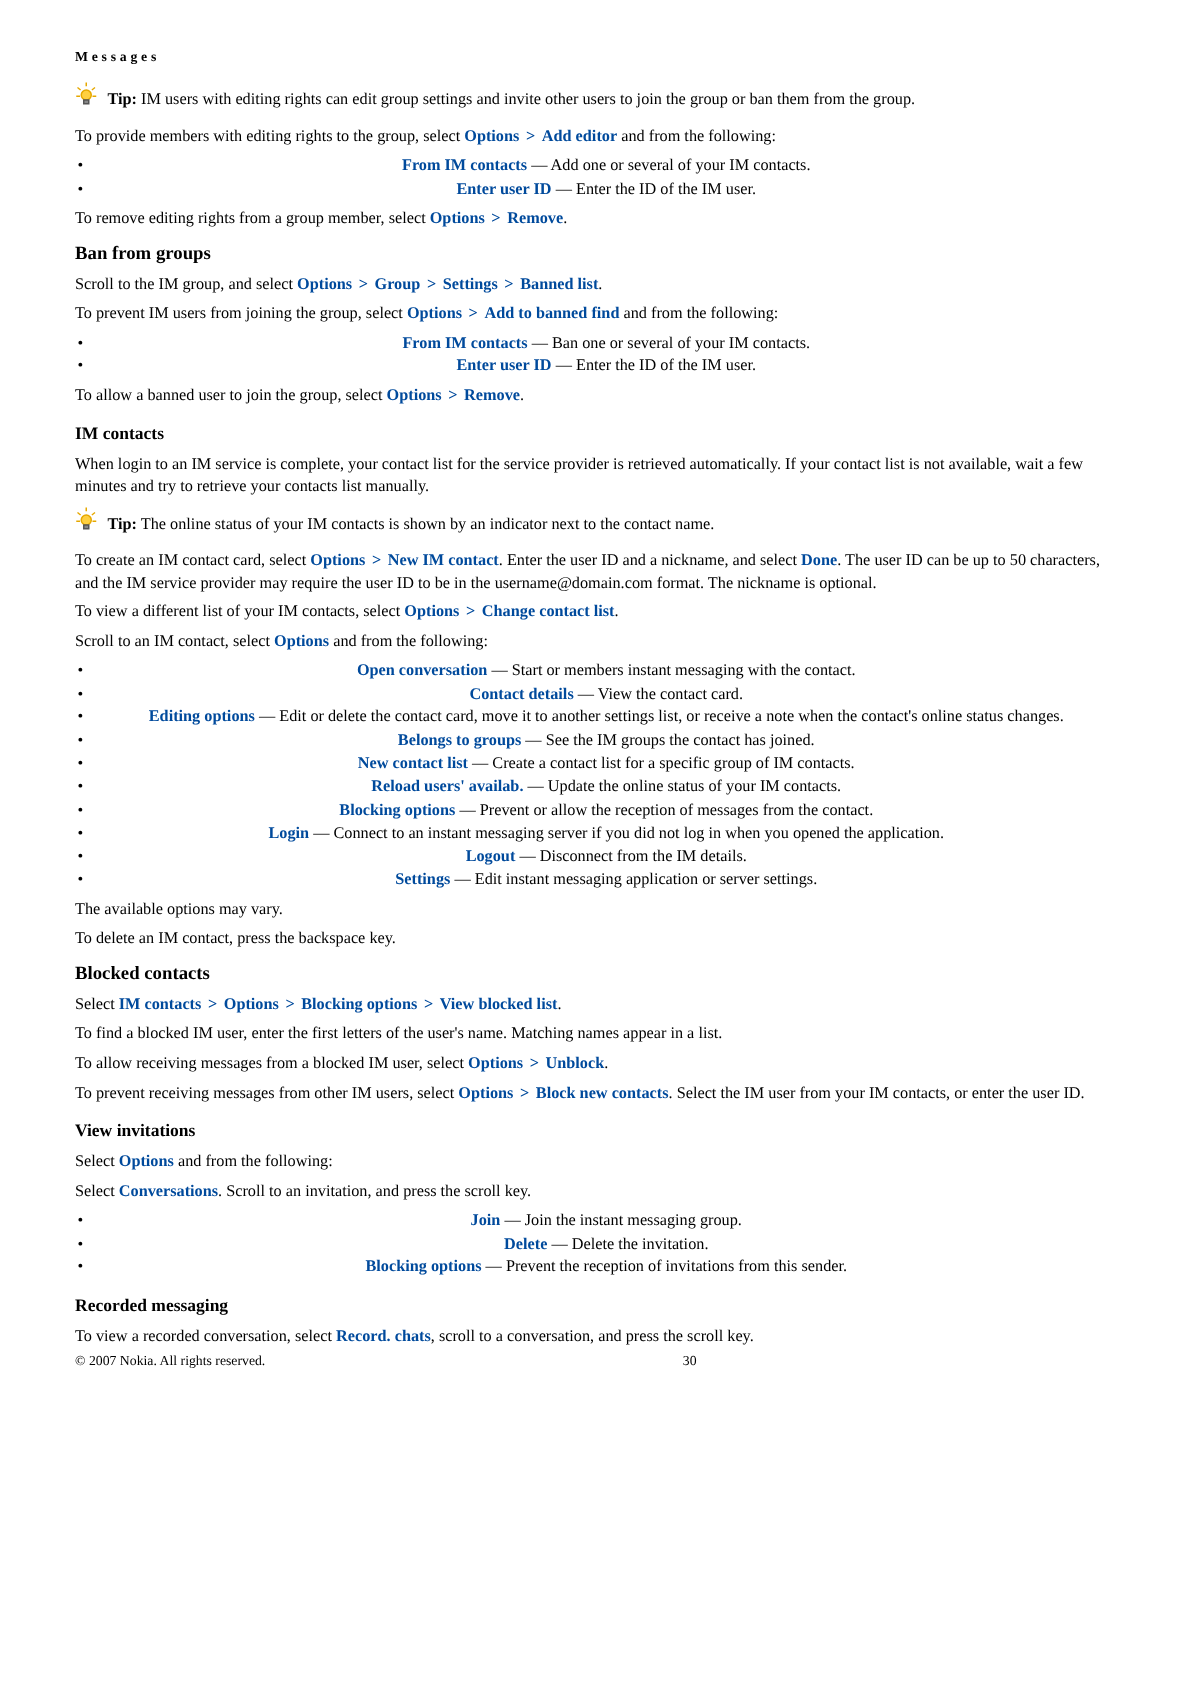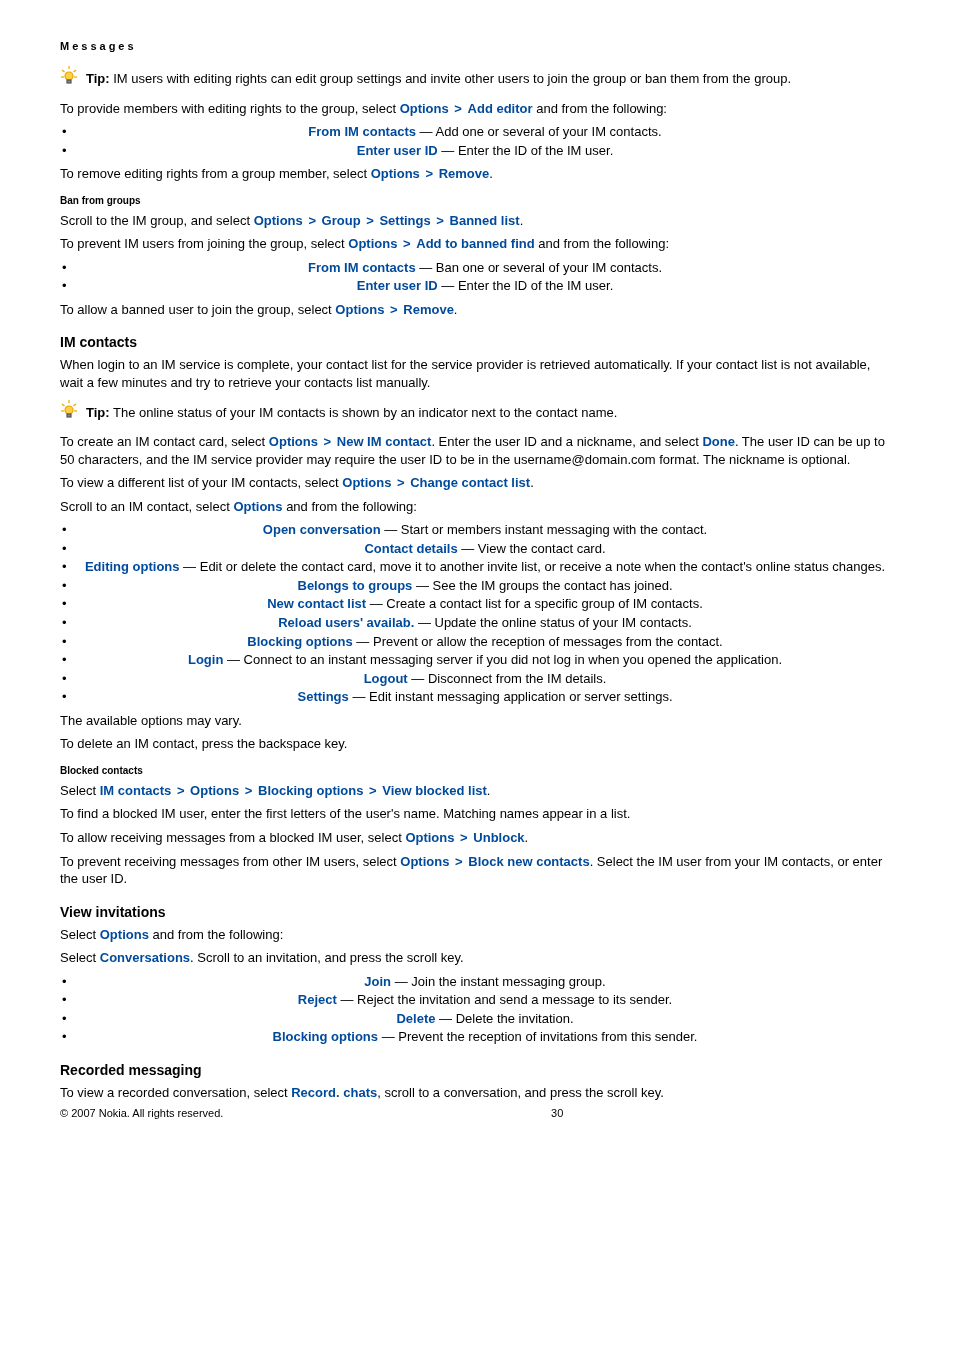--- a/index.html
+++ b/index.html
@@ -6,20 +6,21 @@
   margin: 0;
   padding: 0;
   background: #fff;
   font-family: Arial, Helvetica, sans-serif;
   color: #000;
   width: 954px;
 }
 .page {
   padding: 40px 60px 30px 60px;
   box-sizing: border-box;
+  font-family: Liberation Serif, serif;
 }
 .header-title {
   font-size: 11px;
   font-weight: bold;
   letter-spacing: 3px;
   margin-bottom: 12px;
 }
 p {
   margin: 6px 0;
   font-size: 13px;
@@ -65,21 +66,21 @@
   text-align: center;
 }
 ul.bullets li::before {
   content: "•";
   position: absolute;
   left: 2px;
   top: 0;
 }
 .section-h {
   font-weight: bold;
-  font-size: 10px;
+  font-size: 15px;
   margin: 12px 0 4px 0;
 }
 .subsection-h {
   font-weight: bold;
   font-size: 14px;
   margin: 16px 0 6px 0;
 }
 .footer {
   display: flex;
   justify-content: space-between;
@@ -178,21 +179,21 @@
     <span>To view a different list of your IM contacts, select </span><span class="link">Options</span><span class="chev">&nbsp;&gt;&nbsp;</span><span class="link">Change contact list</span><span>.</span>
   </p>
 
   <p>
     <span>Scroll to an IM contact, select </span><span class="link">Options</span><span> and from the following:</span>
   </p>
 
   <ul class="bullets">
     <li><span class="link">Open conversation</span><span> — Start or members instant messaging with the contact.</span></li>
     <li><span class="link">Contact details</span><span> — View the contact card.</span></li>
-    <li><span class="link">Editing options</span><span> — Edit or delete the contact card, move it to another invite list, or receive a note when the contact's online status changes.</span></li>
+    <li><span class="link">Editing options</span><span> — Edit or delete the contact card, move it to another settings list, or receive a note when the contact's online status changes.</span></li>
     <li><span class="link">Belongs to groups</span><span> — See the IM groups the contact has joined.</span></li>
     <li><span class="link">New contact list</span><span> — Create a contact list for a specific group of IM contacts.</span></li>
     <li><span class="link">Reload users' availab.</span><span> — Update the online status of your IM contacts.</span></li>
     <li><span class="link">Blocking options</span><span> — Prevent or allow the reception of messages from the contact.</span></li>
     <li><span class="link">Login</span><span> — Connect to an instant messaging server if you did not log in when you opened the application.</span></li>
     <li><span class="link">Logout</span><span> — Disconnect from the IM details.</span></li>
     <li><span class="link">Settings</span><span> — Edit instant messaging application or server settings.</span></li>
   </ul>
 
   <p>The available options may vary.</p>
@@ -219,21 +220,20 @@
   <p>
     <span>Select </span><span class="link">Options</span><span> and from the following:</span>
   </p>
 
   <p>
     <span>Select </span><span class="link">Conversations</span><span>. Scroll to an invitation, and press the scroll key.</span>
   </p>
 
   <ul class="bullets">
     <li><span class="link">Join</span><span> — Join the instant messaging group.</span></li>
-    <li><span class="link">Reject</span><span> — Reject the invitation and send a message to its sender.</span></li>
     <li><span class="link">Delete</span><span> — Delete the invitation.</span></li>
     <li><span class="link">Blocking options</span><span> — Prevent the reception of invitations from this sender.</span></li>
   </ul>
 
   <div class="subsection-h">Recorded messaging</div>
 
   <p>
     <span>To view a recorded conversation, select </span><span class="link">Record. chats</span><span>, scroll to a conversation, and press the scroll key.</span>
   </p>
 

